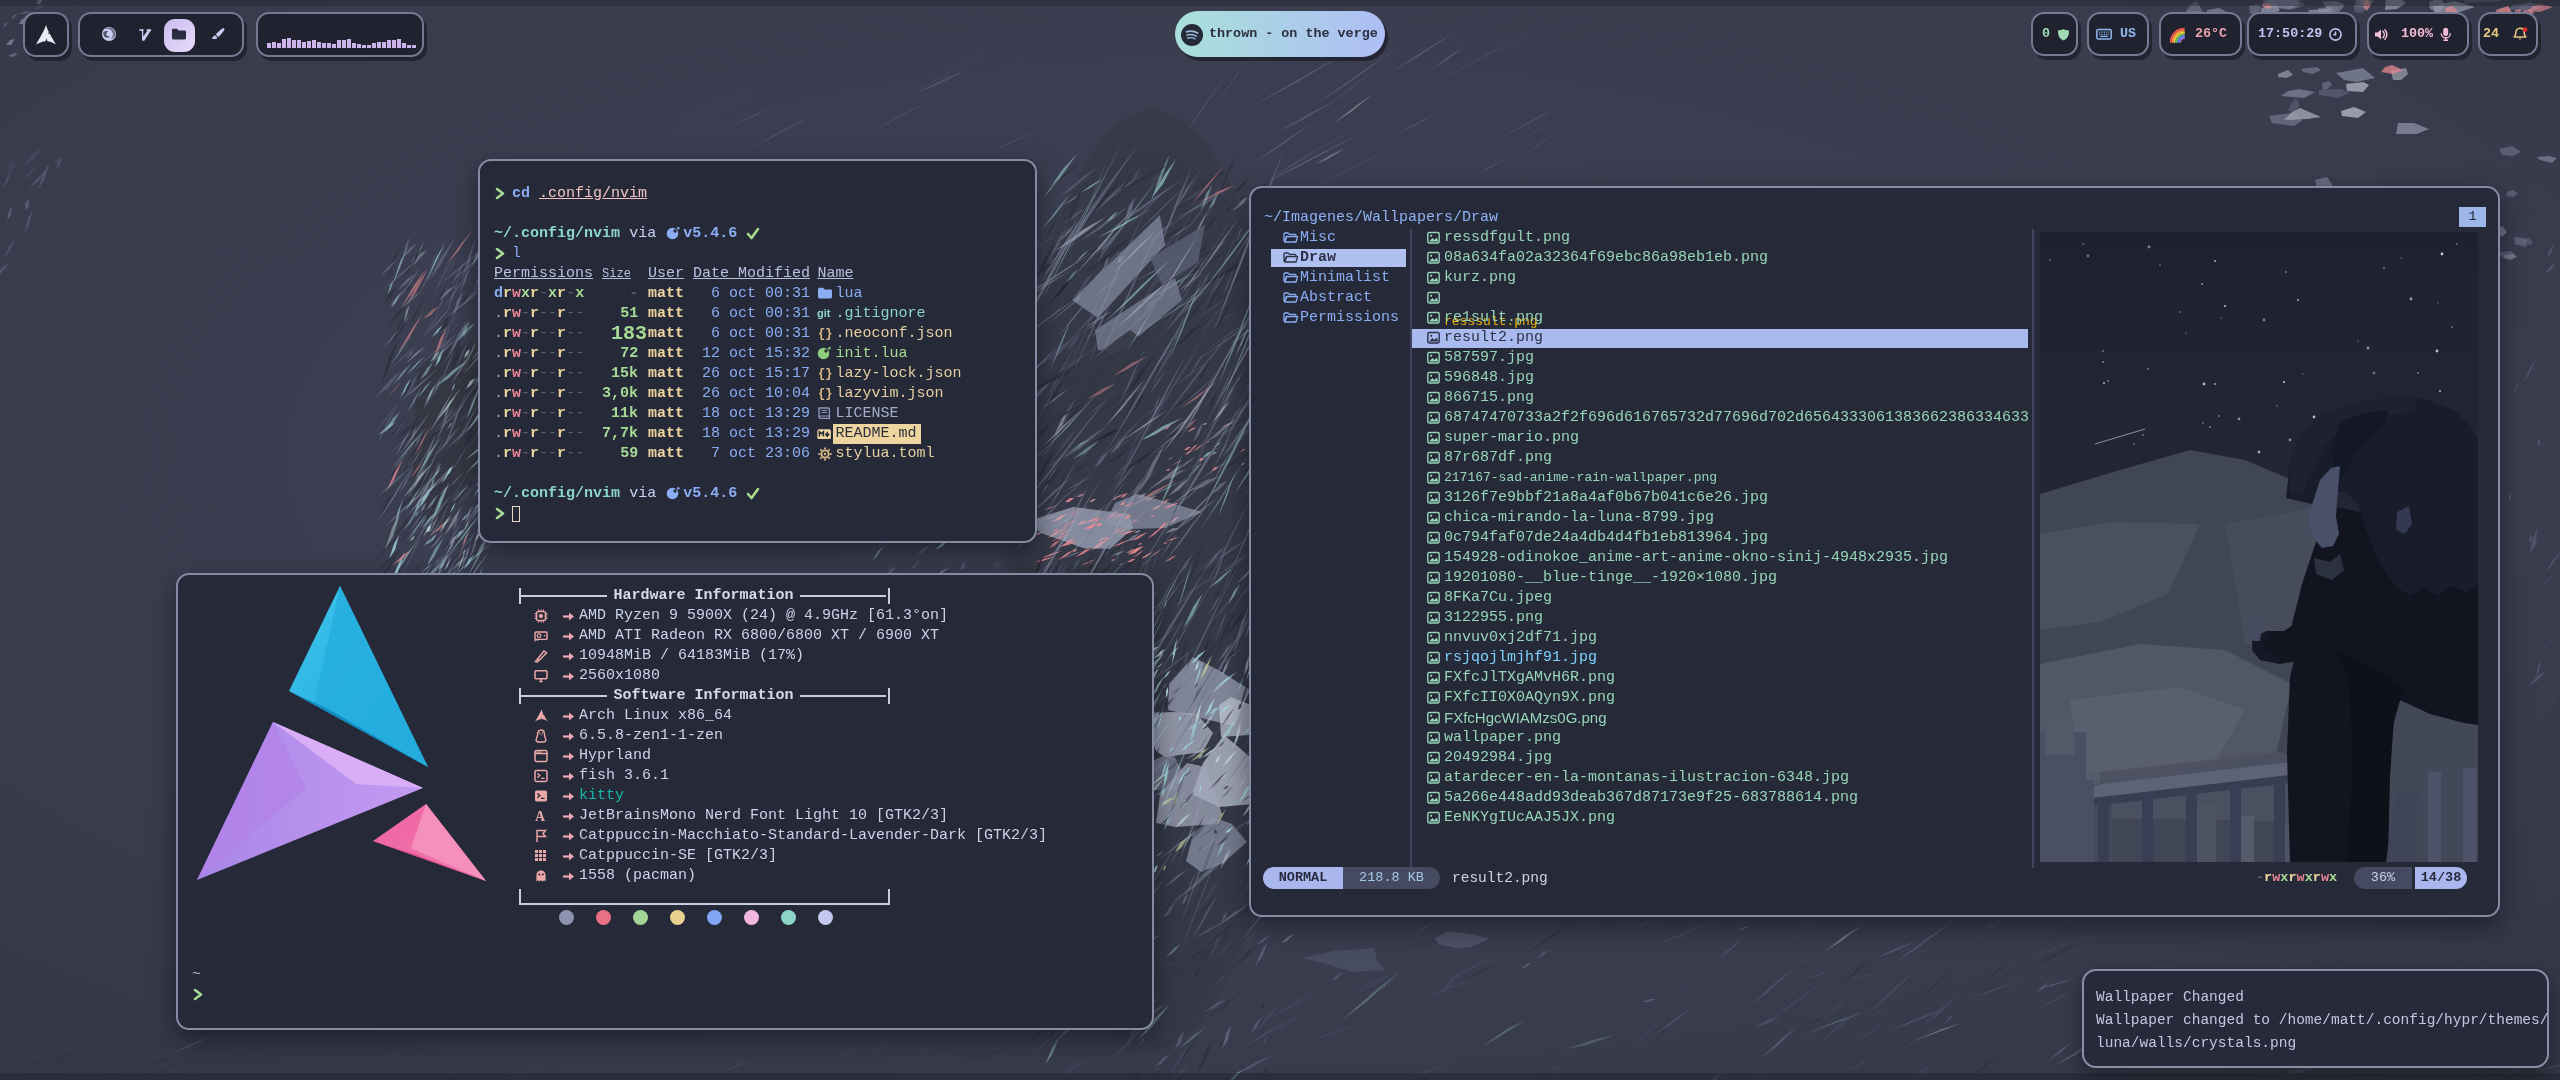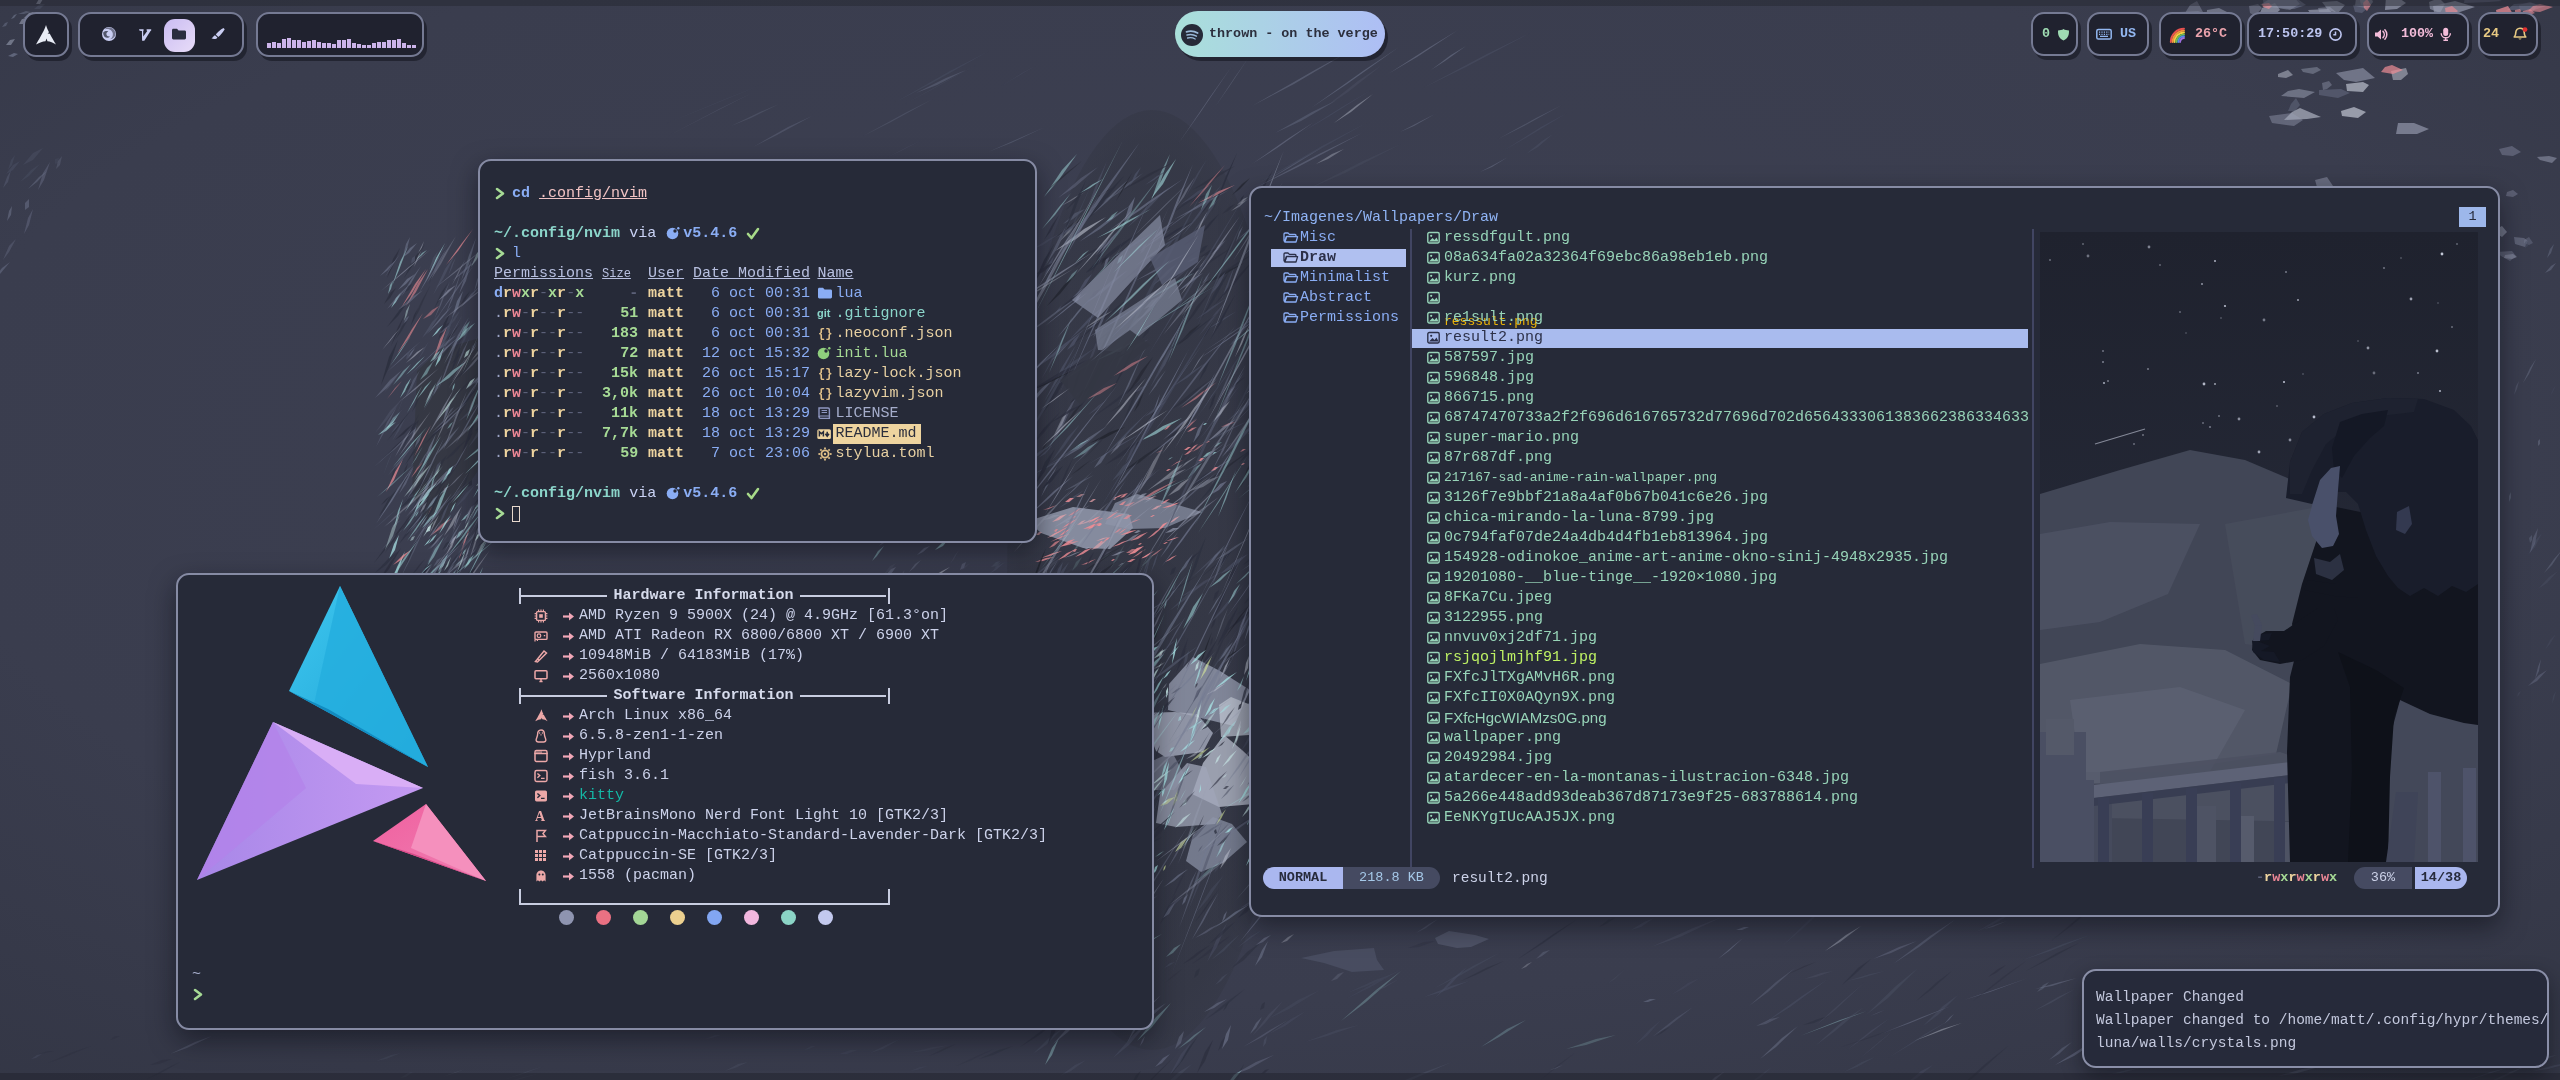--- a/index.html
+++ b/index.html
@@ -1847,21 +1847,21 @@
 <div style="position:absolute;left:835.4411px;top:284px;height:20px;line-height:20px;font-family:'Liberation Mono';font-size:15px;font-weight:normal;color:#8aadf4;letter-spacing:0;white-space:pre;">lua</div>
 <div style="position:absolute;left:494px;top:304px;height:20px;line-height:20px;font-family:'Liberation Mono';font-size:15px;white-space:pre"><span style="color:#9aa2c4;font-weight:normal">.</span><span style="color:#eed49f;font-weight:bold">r</span><span style="color:#ed8796;font-weight:bold">w</span><span style="color:#5b6078;font-weight:normal">-</span><span style="color:#eed49f;font-weight:bold">r</span><span style="color:#5b6078;font-weight:normal">-</span><span style="color:#5b6078;font-weight:normal">-</span><span style="color:#eed49f;font-weight:bold">r</span><span style="color:#5b6078;font-weight:normal">-</span><span style="color:#5b6078;font-weight:normal">-</span></div>
 <div style="position:absolute;left:620.126px;top:304px;height:20px;line-height:20px;font-family:'Liberation Mono';font-size:15px;font-weight:bold;color:#a6da95;letter-spacing:0;white-space:pre;">51</div>
 <div style="position:absolute;left:648.0539px;top:304px;height:20px;line-height:20px;font-family:'Liberation Mono';font-size:15px;font-weight:bold;color:#eed49f;letter-spacing:0;white-space:pre;">matt</div>
 <div style="position:absolute;left:702.1079px;top:304px;height:20px;line-height:20px;font-family:'Liberation Mono';font-size:15px;font-weight:normal;color:#8aadf4;letter-spacing:0;white-space:pre;">&nbsp;6&nbsp;oct&nbsp;00:31</div>
 <svg width="16" height="14" viewBox="0 0 16 14" style="position:absolute;left:817.4231px;top:306px;overflow:visible">
     <text x="0" y="11" font-family="Liberation Sans" font-size="11" font-weight="bold" fill="#8bd5ca">git</text>
   </svg>
 <div style="position:absolute;left:835.4411px;top:304px;height:20px;line-height:20px;font-family:'Liberation Mono';font-size:15px;font-weight:normal;color:#8bd5ca;letter-spacing:0;white-space:pre;">.gitignore</div>
 <div style="position:absolute;left:494px;top:324px;height:20px;line-height:20px;font-family:'Liberation Mono';font-size:15px;white-space:pre"><span style="color:#9aa2c4;font-weight:normal">.</span><span style="color:#eed49f;font-weight:bold">r</span><span style="color:#ed8796;font-weight:bold">w</span><span style="color:#5b6078;font-weight:normal">-</span><span style="color:#eed49f;font-weight:bold">r</span><span style="color:#5b6078;font-weight:normal">-</span><span style="color:#5b6078;font-weight:normal">-</span><span style="color:#eed49f;font-weight:bold">r</span><span style="color:#5b6078;font-weight:normal">-</span><span style="color:#5b6078;font-weight:normal">-</span></div>
-<div style="position:absolute;left:611.117px;top:324px;height:20px;line-height:20px;font-family:'Liberation Mono';font-size:15px;font-weight:bold;color:#a6da95;letter-spacing:0;white-space:pre;">183</div>
+<div style="position:absolute;left:611.117px;top:324px;height:20px;line-height:20px;font-family:'Liberation Mono';font-size:20px;font-weight:bold;color:#a6da95;letter-spacing:0;white-space:pre;">183</div>
 <div style="position:absolute;left:648.0539px;top:324px;height:20px;line-height:20px;font-family:'Liberation Mono';font-size:15px;font-weight:bold;color:#eed49f;letter-spacing:0;white-space:pre;">matt</div>
 <div style="position:absolute;left:702.1079px;top:324px;height:20px;line-height:20px;font-family:'Liberation Mono';font-size:15px;font-weight:normal;color:#8aadf4;letter-spacing:0;white-space:pre;">&nbsp;6&nbsp;oct&nbsp;00:31</div>
 <svg width="14" height="15" viewBox="0 0 14 15" style="position:absolute;left:818.4231px;top:326px;overflow:visible">
     <text x="0" y="11" font-family="Liberation Mono" font-size="12" font-weight="bold" fill="#e0c089">{}</text>
   </svg>
 <div style="position:absolute;left:835.4411px;top:324px;height:20px;line-height:20px;font-family:'Liberation Mono';font-size:15px;font-weight:normal;color:#e7d0a2;letter-spacing:0;white-space:pre;">.neoconf.json</div>
 <div style="position:absolute;left:494px;top:344px;height:20px;line-height:20px;font-family:'Liberation Mono';font-size:15px;white-space:pre"><span style="color:#9aa2c4;font-weight:normal">.</span><span style="color:#eed49f;font-weight:bold">r</span><span style="color:#ed8796;font-weight:bold">w</span><span style="color:#5b6078;font-weight:normal">-</span><span style="color:#eed49f;font-weight:bold">r</span><span style="color:#5b6078;font-weight:normal">-</span><span style="color:#5b6078;font-weight:normal">-</span><span style="color:#eed49f;font-weight:bold">r</span><span style="color:#5b6078;font-weight:normal">-</span><span style="color:#5b6078;font-weight:normal">-</span></div>
 <div style="position:absolute;left:620.126px;top:344px;height:20px;line-height:20px;font-family:'Liberation Mono';font-size:15px;font-weight:bold;color:#a6da95;letter-spacing:0;white-space:pre;">72</div>
 <div style="position:absolute;left:648.0539px;top:344px;height:20px;line-height:20px;font-family:'Liberation Mono';font-size:15px;font-weight:bold;color:#eed49f;letter-spacing:0;white-space:pre;">matt</div>
 <div style="position:absolute;left:702.1079px;top:344px;height:20px;line-height:20px;font-family:'Liberation Mono';font-size:15px;font-weight:normal;color:#8aadf4;letter-spacing:0;white-space:pre;">12&nbsp;oct&nbsp;15:32</div>
@@ -2273,21 +2273,21 @@
     <rect x="0.8" y="1.5" width="11.4" height="10.5" rx="1.4" fill="none" stroke="#97d4b8" stroke-width="1.4"></rect>
     <circle cx="4.2" cy="4.8" r="1.1" fill="#97d4b8"></circle>
     <path d="M2 10.5 L5.5 7 L7.5 9 L9.5 6.5 L11.5 10.5 Z" fill="#97d4b8"></path>
   </svg>
 <div style="position:absolute;left:1444px;top:628px;height:20px;line-height:20px;font-family:'Liberation Mono';font-size:15px;font-weight:normal;color:#97d4b8;letter-spacing:0;white-space:pre;">nnvuv0xj2df71.jpg</div>
 <svg width="13" height="13" viewBox="0 0 13 13" style="position:absolute;left:1427px;top:651px;overflow:visible">
     <rect x="0.8" y="1.5" width="11.4" height="10.5" rx="1.4" fill="none" stroke="#97d4b8" stroke-width="1.4"></rect>
     <circle cx="4.2" cy="4.8" r="1.1" fill="#97d4b8"></circle>
     <path d="M2 10.5 L5.5 7 L7.5 9 L9.5 6.5 L11.5 10.5 Z" fill="#97d4b8"></path>
   </svg>
-<div style="position:absolute;left:1444px;top:648px;height:20px;line-height:20px;font-family:'Liberation Mono';font-size:15px;font-weight:normal;color:#bef264;letter-spacing:0;white-space:pre;">rsjqojlmjhf91.jpg</div>
+<div style="position:absolute;left:1444px;top:648px;height:20px;line-height:20px;font-family:'Liberation Mono';font-size:15px;font-weight:normal;color:#7dd3fc;letter-spacing:0;white-space:pre;">rsjqojlmjhf91.jpg</div>
 <svg width="13" height="13" viewBox="0 0 13 13" style="position:absolute;left:1427px;top:671px;overflow:visible">
     <rect x="0.8" y="1.5" width="11.4" height="10.5" rx="1.4" fill="none" stroke="#97d4b8" stroke-width="1.4"></rect>
     <circle cx="4.2" cy="4.8" r="1.1" fill="#97d4b8"></circle>
     <path d="M2 10.5 L5.5 7 L7.5 9 L9.5 6.5 L11.5 10.5 Z" fill="#97d4b8"></path>
   </svg>
 <div style="position:absolute;left:1444px;top:668px;height:20px;line-height:20px;font-family:'Liberation Mono';font-size:15px;font-weight:normal;color:#97d4b8;letter-spacing:0;white-space:pre;">FXfcJlTXgAMvH6R.png</div>
 <svg width="13" height="13" viewBox="0 0 13 13" style="position:absolute;left:1427px;top:691px;overflow:visible">
     <rect x="0.8" y="1.5" width="11.4" height="10.5" rx="1.4" fill="none" stroke="#97d4b8" stroke-width="1.4"></rect>
     <circle cx="4.2" cy="4.8" r="1.1" fill="#97d4b8"></circle>
     <path d="M2 10.5 L5.5 7 L7.5 9 L9.5 6.5 L11.5 10.5 Z" fill="#97d4b8"></path>

